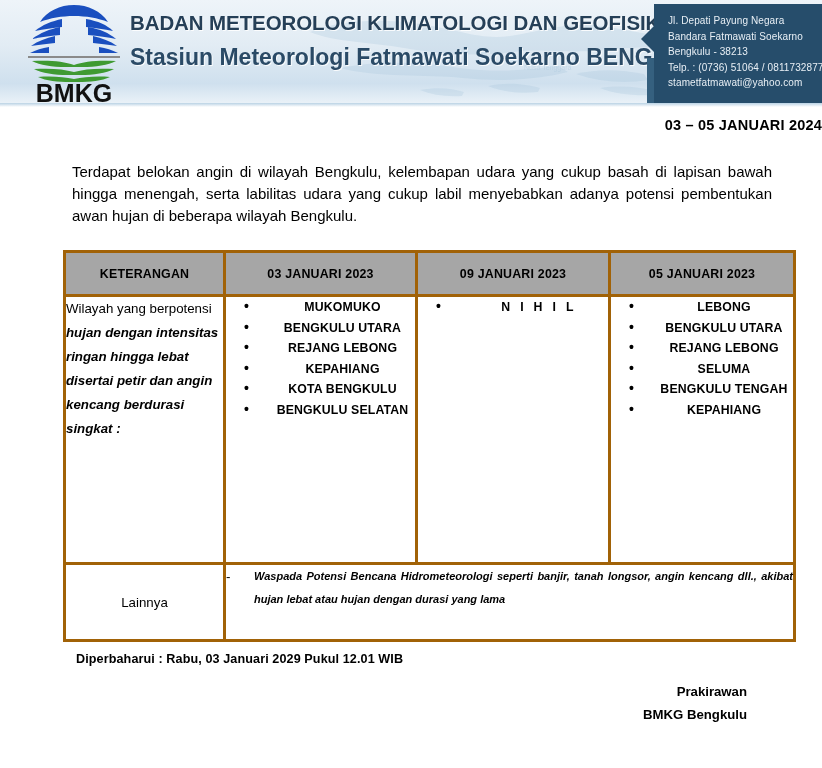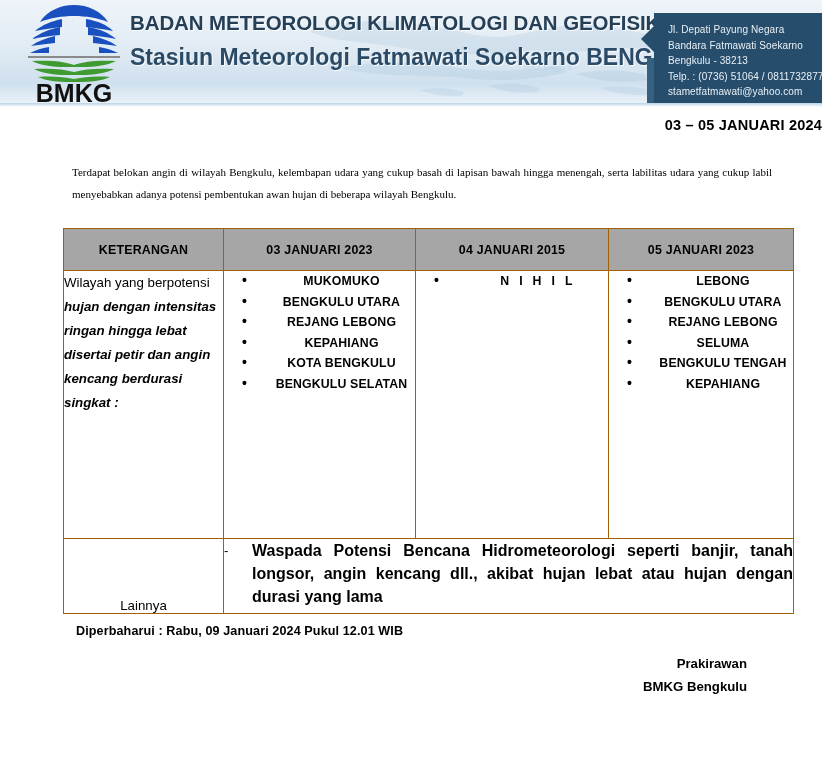--- a/index.html
+++ b/index.html
@@ -77,21 +77,21 @@
     text-align: center;
     line-height: 34px;
     margin-top: 4px;
     white-space: nowrap;
   }
 
   
   .addr-panel {
     position: absolute;
     right: 0;
-    top: 13px;
+    top: 4px;
     width: 168px;
     height: 103px;
     background: #264d6b;
     color: #e8eff5;
     padding: 9px 8px 0 14px;
     box-sizing: border-box;
   }
   .addr-panel .ln {
     font-size: 10px;
     line-height: 15.5px;
@@ -138,36 +138,35 @@
   .narasi-block {
     margin: 28px 30px 0 72px;
   }
   .narasi-label {
     font-size: 14.5px;
     font-weight: bold;
     letter-spacing: 0.2px;
   }
   .narasi-text {
     margin-top: 9px;
-    font-size: 11px;
+    font-size: 15px;
     line-height: 22px;
     text-align: justify;
     width: 700px;
-    font-family: Liberation Serif, serif;
   }
 
   
   table.warn {
     border-collapse: collapse;
     margin: 23px 0 0 63px;
     width: 730px;
     table-layout: fixed;
   }
   table.warn td, table.warn th {
-    border: 1px solid #a16207;
+    border: 3px solid #a16207;
     vertical-align: top;
     padding: 0;
   }
   table.warn thead th {
     background: #a6a6a6;
     height: 41px;
     font-size: 12.4px;
     font-weight: bold;
     text-align: center;
     vertical-align: middle;
@@ -220,43 +219,44 @@
 
   .cell-lainnya {
     text-align: center;
     vertical-align: middle;
     font-size: 13.3px;
     height: 74px;
     box-sizing: border-box;
   }
   .cell-lainnya-inner {
     display: flex;
-    align-items: flex-end;
+    align-items: center;
     justify-content: center;
     height: 74px;
   }
   .cell-other {
     padding: 10px 14px 10px 18px;
     height: 74px;
     box-sizing: border-box;
   }
   .other-row {
     display: flex;
   }
   .other-dash {
     width: 28px;
     flex: 0 0 28px;
     font-size: 13.3px;
     line-height: 23px;
     font-weight: normal;
   }
   .other-text {
     flex: 1;
-    font-size: 16px;
-    font-weight: bold;
+    font-size: 11px;
+    font-weight: bold;
+    font-style: italic;
     line-height: 23px;
     text-align: justify;
     text-justify: inter-word;
   }
 
   
   .updated {
     margin: 10px 0 0 76px;
     font-size: 12.6px;
     font-weight: bold;
@@ -351,21 +351,21 @@
     <colgroup>
       <col class="col-a">
         <col class="col-b">
         <col class="col-c">
         <col class="col-d">
     </colgroup>
     <thead>
       <tr>
         <th>KETERANGAN</th>
         <th>03 JANUARI 2023</th>
-        <th>04 JANUARI 2015</th>
+        <th>09 JANUARI 2023</th>
         <th>05 JANUARI 2023</th>
       </tr>
     </thead>
     <tbody>
       <tr>
         <td class="cell-desc">
           <span class="norm">Wilayah yang berpotensi </span><span class="bi">hujan dengan intensitas ringan hingga lebat disertai petir dan angin kencang berdurasi singkat :</span>
         </td>
         <td class="cell-list-b">
           <ul class="reg">
@@ -402,20 +402,20 @@
         <td class="cell-other" colspan="3">
           <div class="other-row">
             <div class="other-dash">-</div>
             <div class="other-text">Waspada Potensi Bencana Hidrometeorologi seperti banjir, tanah longsor, angin kencang dll., akibat hujan lebat atau hujan dengan durasi yang lama</div>
           </div>
         </td>
       </tr>
     </tbody>
   </table>
 
-  <div class="updated">Diperbaharui : Rabu, 09 Januari 2024 Pukul 12.01 WIB</div>
+  <div class="updated">Diperbaharui : Rabu, 03 Januari 2029 Pukul 12.01 WIB</div>
 
   <div class="sign">
     <div>Prakirawan</div>
     <div>BMKG Bengkulu</div>
   </div>
 
 </div>
 
 </body></html>

